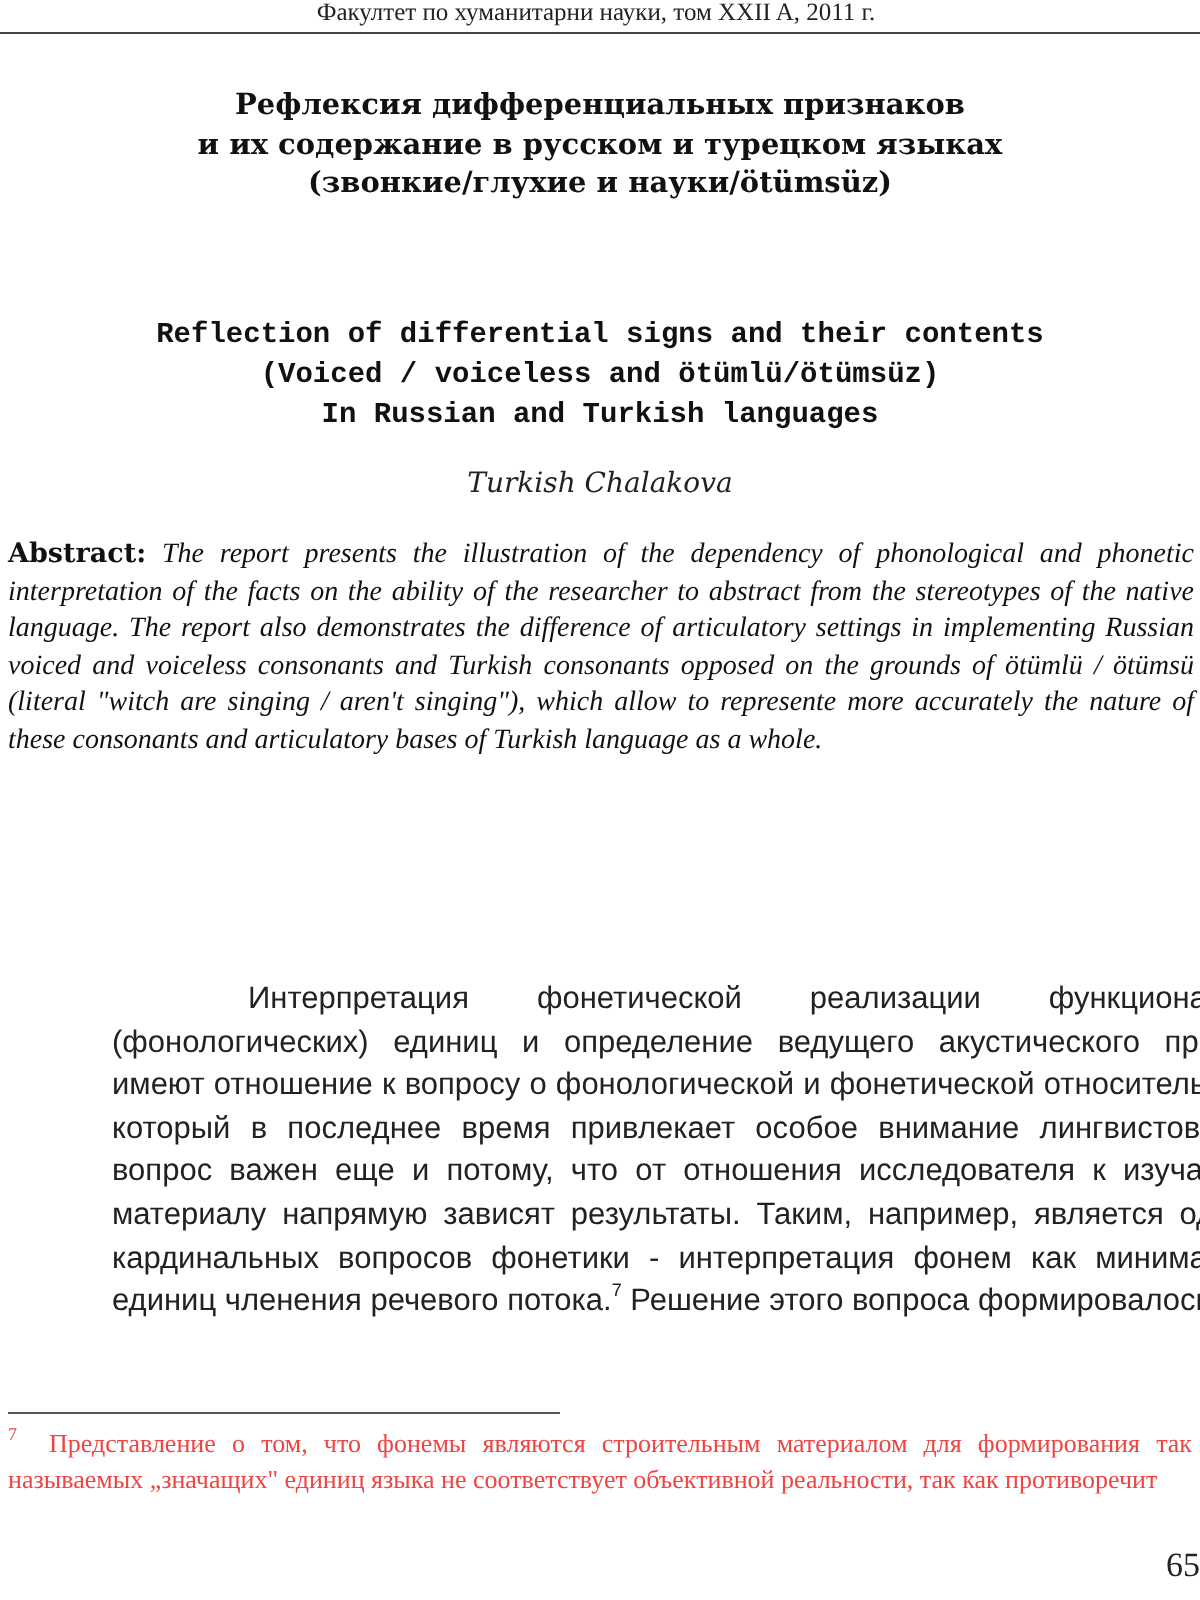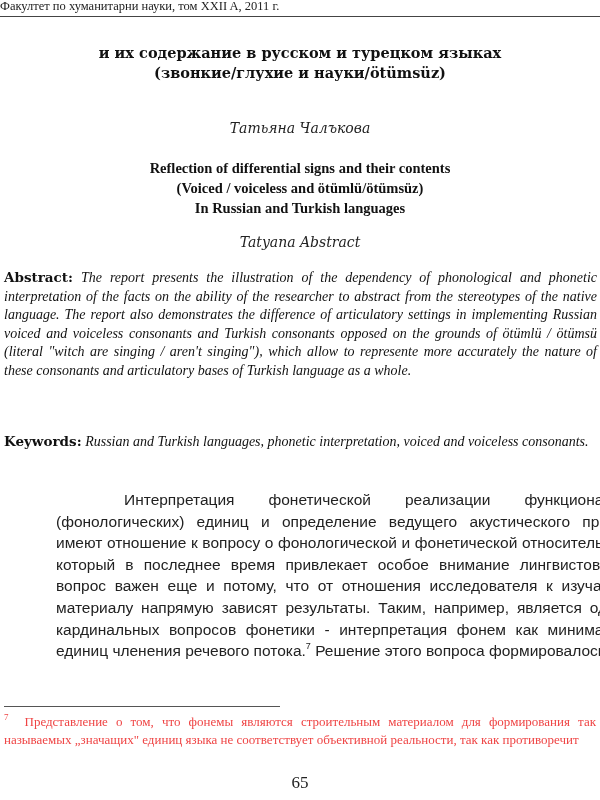--- a/index.html
+++ b/index.html
@@ -2,37 +2,37 @@
 <html><head>
   <meta charset="utf-8">
   <style>
     html, body { margin: 0; padding: 0; background: #ffffff; }
     body { width: 600px; height: 800px; overflow: hidden; position: relative; color: #111; }
     .page { position: absolute; left: 0; top: 0; width: 600px; height: 800px; }
     .running-head {
       position: absolute; left: 0; top: 0; width: 600px; height: 16px;
       border-bottom: 1.5px solid #444;
       font-family: "Liberation Serif", serif; font-size: 12.5px; line-height: 13px;
-      text-align: left; color: #222;
+      text-align: center; color: #222;
     }
     .running-head span { padding-right: 4px; }
     .title-ru {
       position: absolute; left: 0; top: 43px; width: 600px;
       font-family: "DejaVu Serif", serif; font-weight: bold; font-size: 14.5px;
       line-height: 19.5px; text-align: center; color: #111;
     }
     .author {
       position: absolute; left: 0; width: 600px; text-align: center;
       font-family: "DejaVu Serif", serif; font-style: italic; font-size: 14px; color: #222;
     }
     .author.ru { top: 120px; }
     .author.en { top: 234px; }
     .title-en {
       position: absolute; left: 0; top: 158px; width: 600px;
-      font-family: Liberation Serif, serif; font-weight: bold; font-size: 14.5px;
+      font-family: Liberation Mono, monospace; font-weight: bold; font-size: 14.5px;
       line-height: 20px; text-align: center; color: #111;
     }
     .abstract, .keywords {
       position: absolute; left: 4px; width: 593px;
       font-family: "Liberation Serif", serif; font-size: 14px; line-height: 18.6px;
       text-align: justify; color: #111;
     }
     .abstract { top: 268px; }
     .keywords { top: 432px; }
     .abstract .lbl, .keywords .lbl { font-weight: bold; font-style: normal; font-family: "DejaVu Serif", serif; font-size: 13.5px; }
@@ -47,57 +47,53 @@
       position: absolute; left: 4px; top: 706px; width: 276px; height: 0;
       border-top: 1.2px solid #555;
     }
     .footnote {
       position: absolute; left: 4px; top: 713px; width: 592px;
       font-family: "Liberation Serif", serif; font-size: 13px; line-height: 17.6px;
       text-align: justify; color: #ef4444; text-indent: 0;
     }
     .footnote sup { font-size: 9px; line-height: 0; vertical-align: 6px; margin-right: 16px; }
     .page-number {
-      position: absolute; left: 0; top: 773px; width: 600px; text-align: center;
+      position: absolute; left: 0; top: 773px; width: 600px; text-align: right;
       font-family: "Liberation Serif", serif; font-size: 17px; color: #222;
     }
   </style>
 </head>
 <body>
 
 <div class="page">
 
   <div class="running-head">
     <span>Факултет по хуманитарни науки, том XXII A, 2011 г.</span>
   </div>
 
   <div class="title-ru">
+    <div>Рефлексия дифференциальных признаков</div>
     <div>и их содержание в русском и турецком языках</div>
     <div>(звонкие/глухие и науки/ötümsüz)</div>
   </div>
 
-  <div class="author ru">Татьяна Чалъкова</div>
 
   <div class="title-en">
     <div>Reflection of differential signs and their contents</div>
     <div>(Voiced / voiceless and ötümlü/ötümsüz)</div>
     <div>In Russian and Turkish languages</div>
   </div>
 
-  <div class="author en">Tatyana Abstract</div>
+  <div class="author en">Turkish Chalakova</div>
 
   <div class="abstract">
     <span class="lbl">Abstract:</span>
     <span class="txt">The report presents the illustration of the dependency of phonological and phonetic interpretation of the facts on the ability of the researcher to abstract from the stereotypes of the native language. The report also demonstrates the difference of articulatory settings in implementing Russian voiced and voiceless consonants and Turkish consonants opposed on the grounds of ötümlü / ötümsü (literal "witch are singing / aren't singing"), which allow to represente more accurately the nature of these consonants and articulatory bases of Turkish language as a whole.</span>
   </div>
 
-  <div class="keywords">
-    <span class="lbl">Keywords:</span>
-    <span class="txt">Russian and Turkish languages, phonetic interpretation, voiced and voiceless consonants.</span>
-  </div>
 
   <div class="body-text">
     <span>Интерпретация фонетической реализации функциональных (фонологических) единиц и определение ведущего акустического признака имеют отношение к вопросу о фонологической и фонетической относительности, который в последнее время привлекает особое внимание лингвистов. Этот вопрос важен еще и потому, что от отношения исследователя к изучаемому материалу напрямую зависят результаты. Таким, например, является один из кардинальных вопросов фонетики - интерпретация фонем как минимальных единиц членения речевого потока.</span><sup>7</sup><span> Решение этого вопроса формировалось под</span>
   </div>
 
   <div class="fn-rule"></div>
 
   <div class="footnote">
     <sup>7</sup><span>Представление о том, что фонемы являются строительным материалом для формирования так называемых „значащих" единиц языка не соответствует объективной реальности, так как противоречит</span>
   </div>

